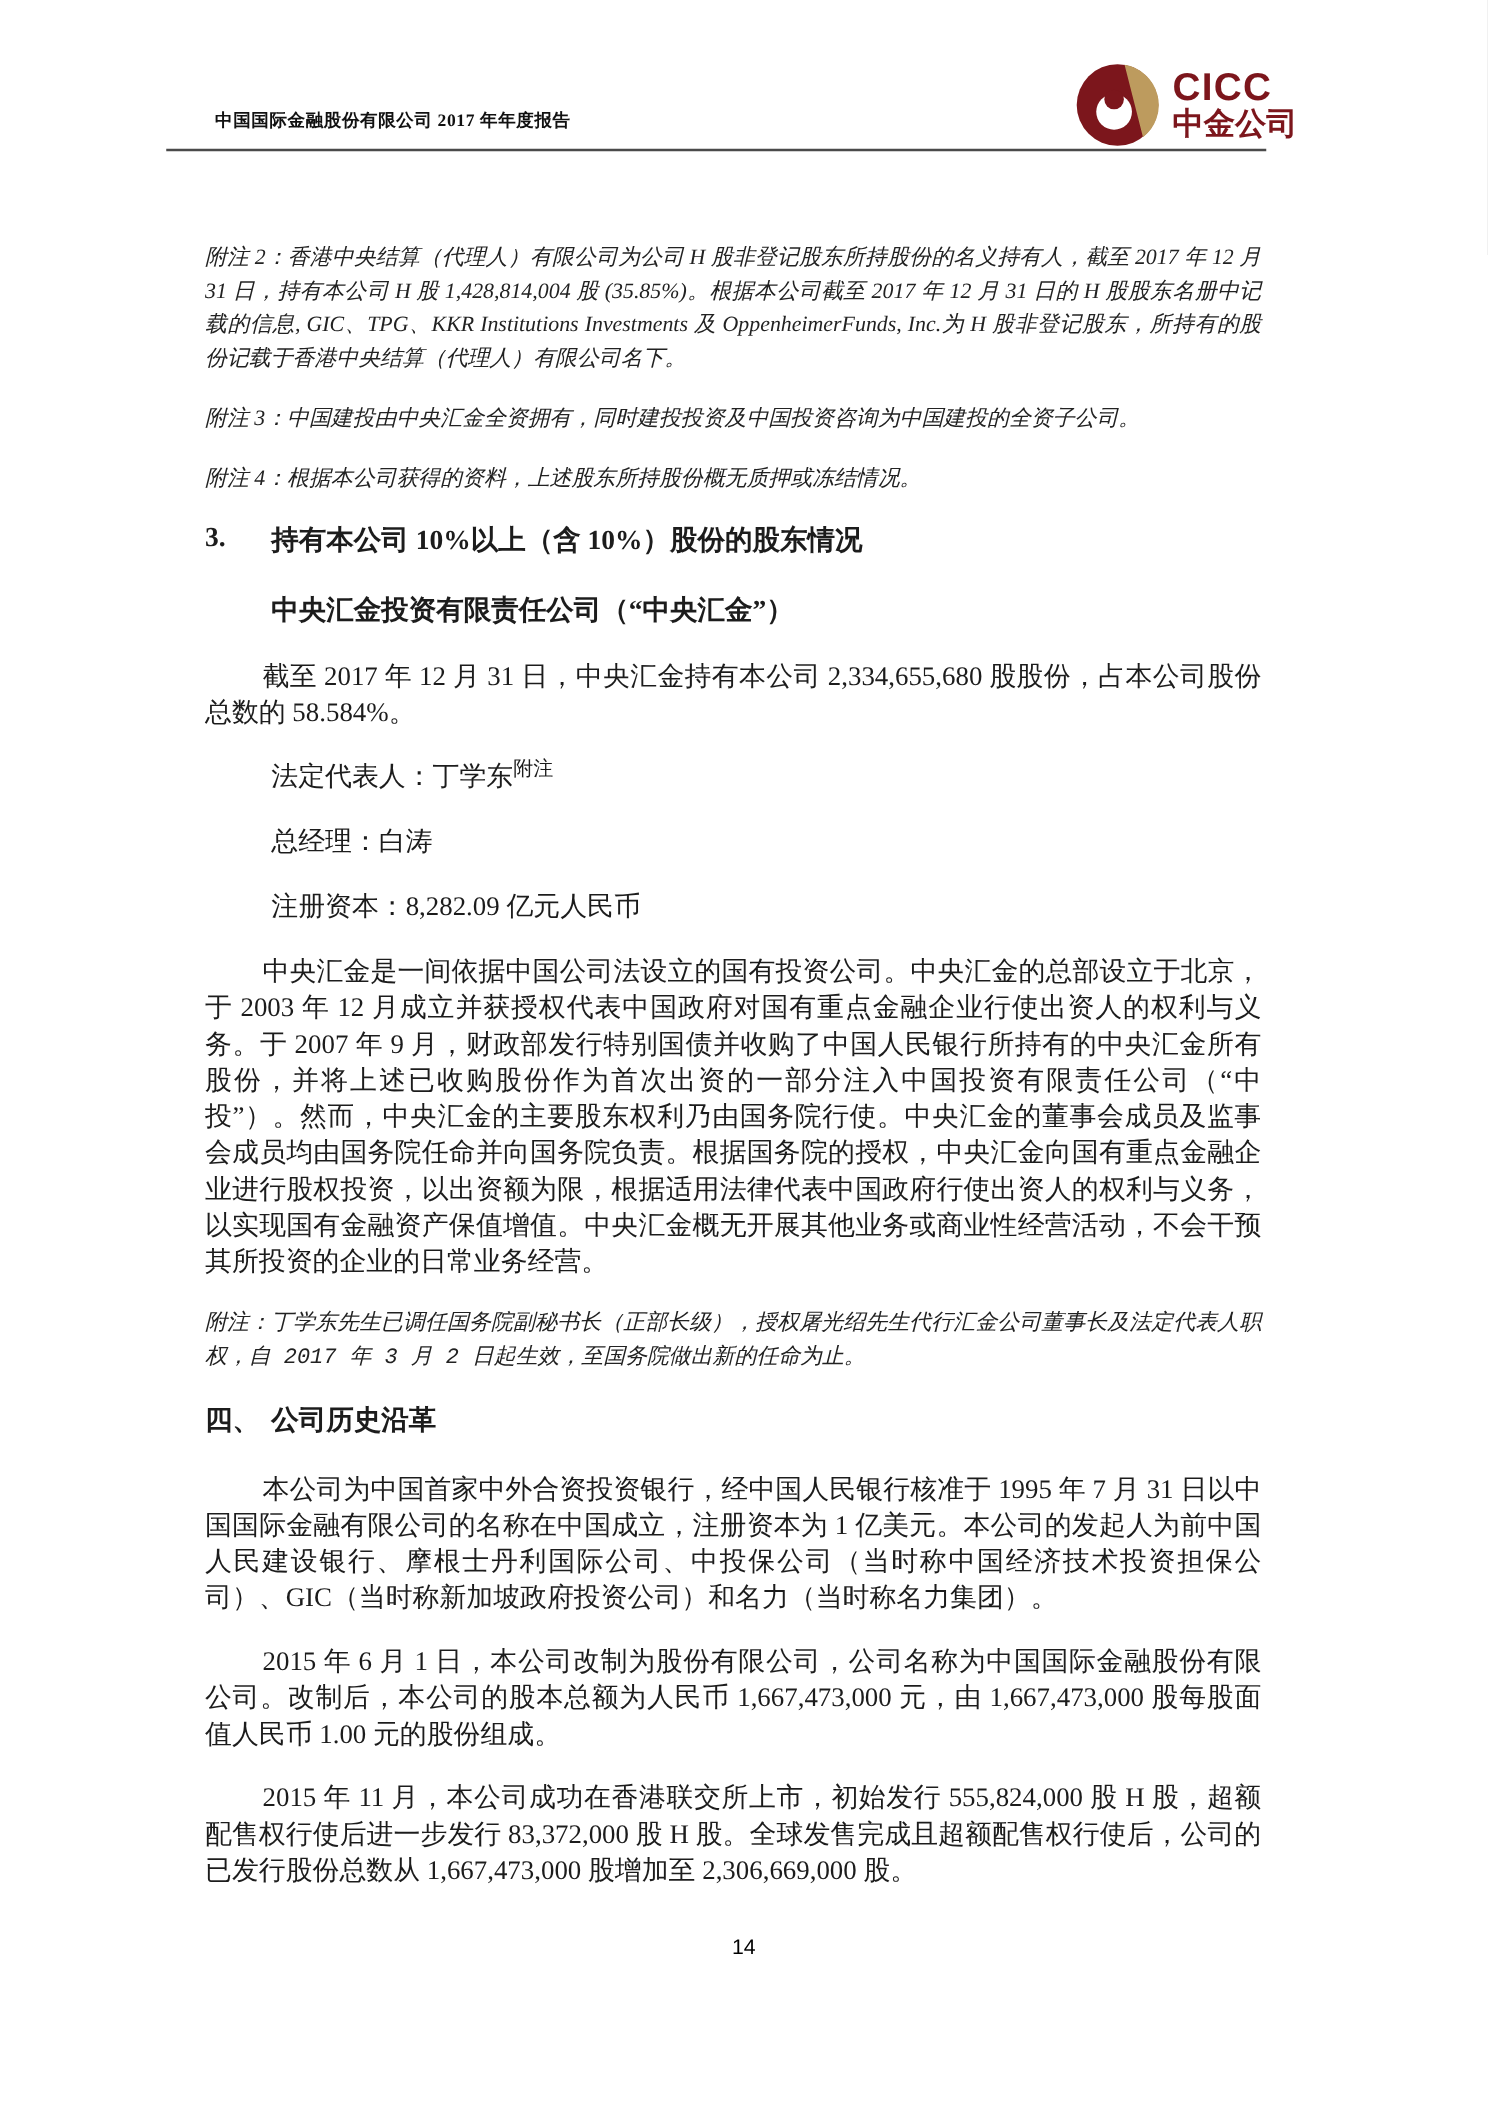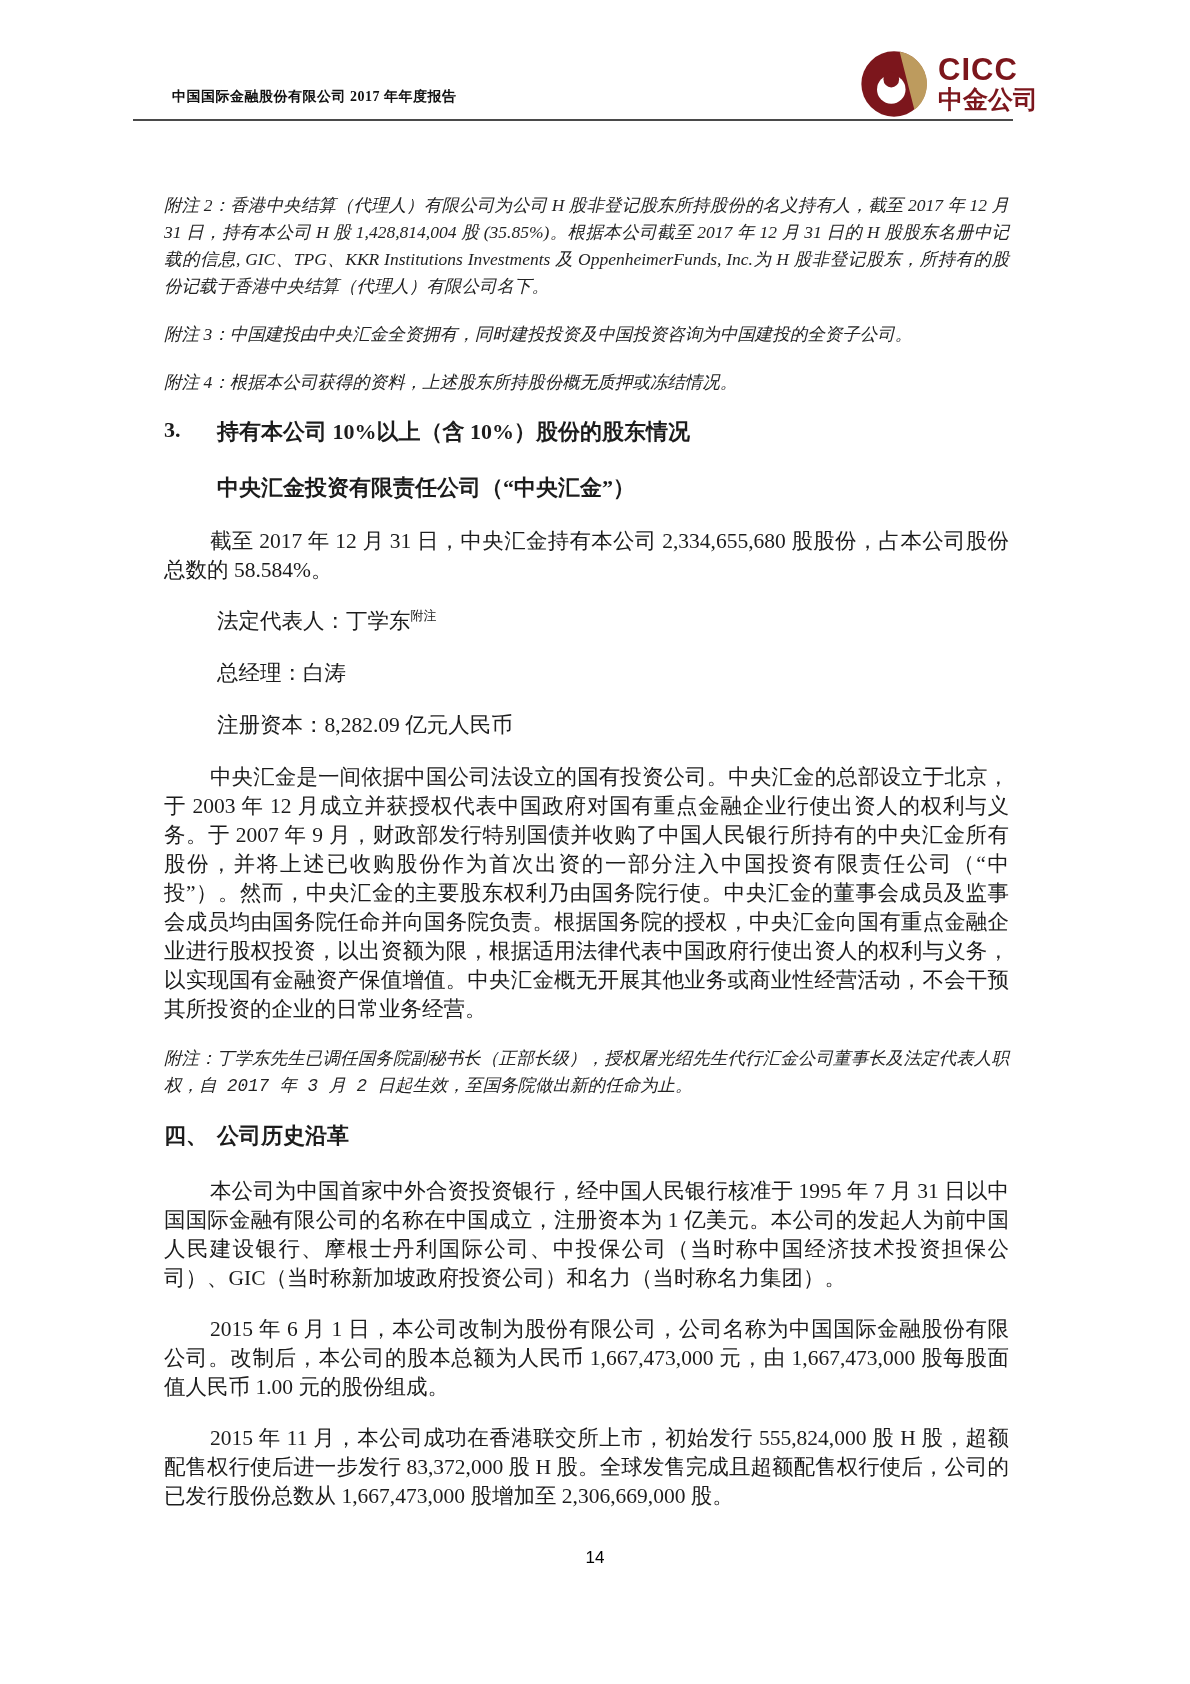--- a/index.html
+++ b/index.html
@@ -65,21 +65,21 @@
     font-size:22px;font-weight:bold;
     padding-left:53px;
     margin:0 0 24px 0;
   }
   .kv-line{
     font-size:21.5px;line-height:29px;
     padding-left:53px;
     margin:0 0 23px 0;
   }
   .kv-line sup{
-    font-size:13px;
+    font-size:16px;
     vertical-align:super;
     line-height:0;
   }
   
   .page-number{
     position:absolute;top:1548px;left:0;width:100%;
     text-align:center;
     font-size:17px;color:#000000;
     font-family:"Liberation Sans", sans-serif;
   }

